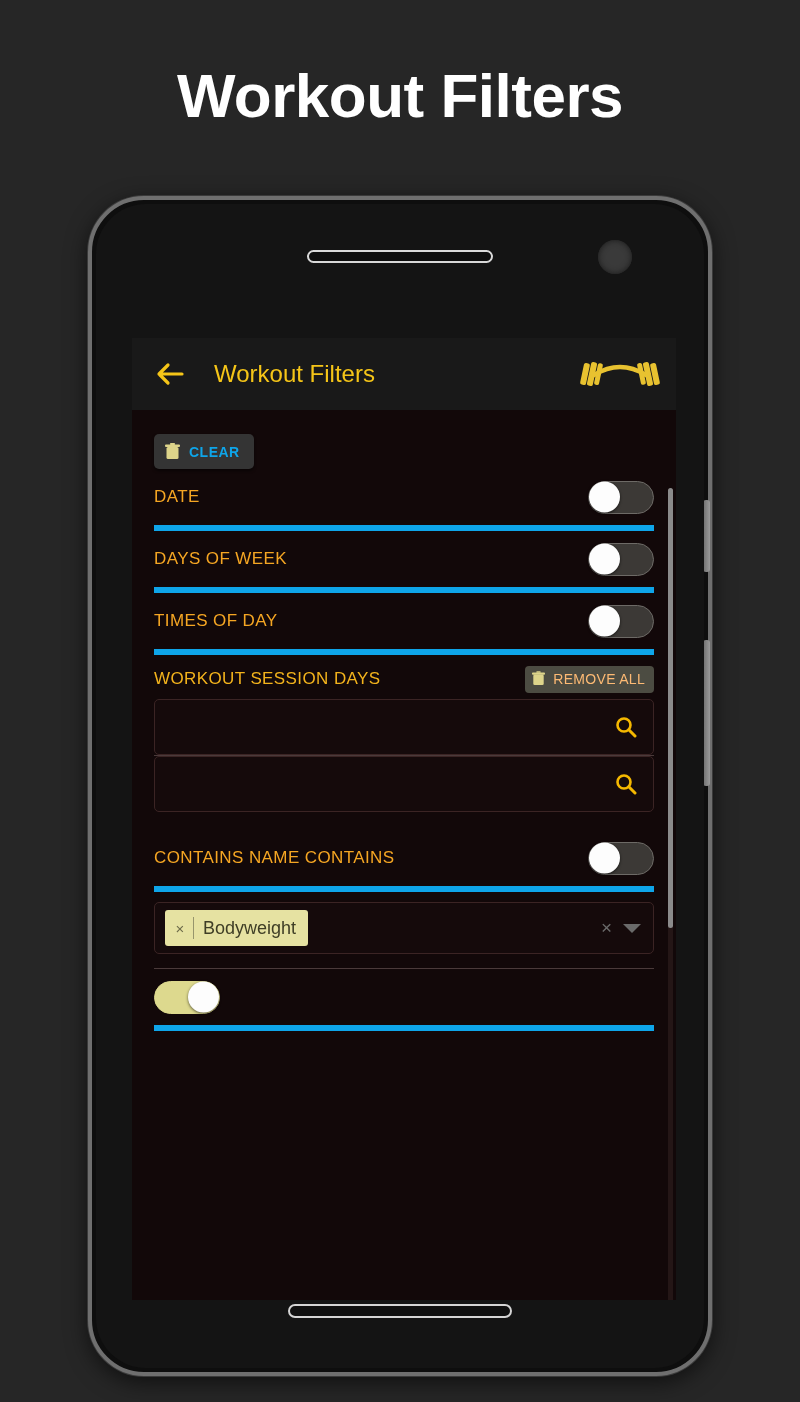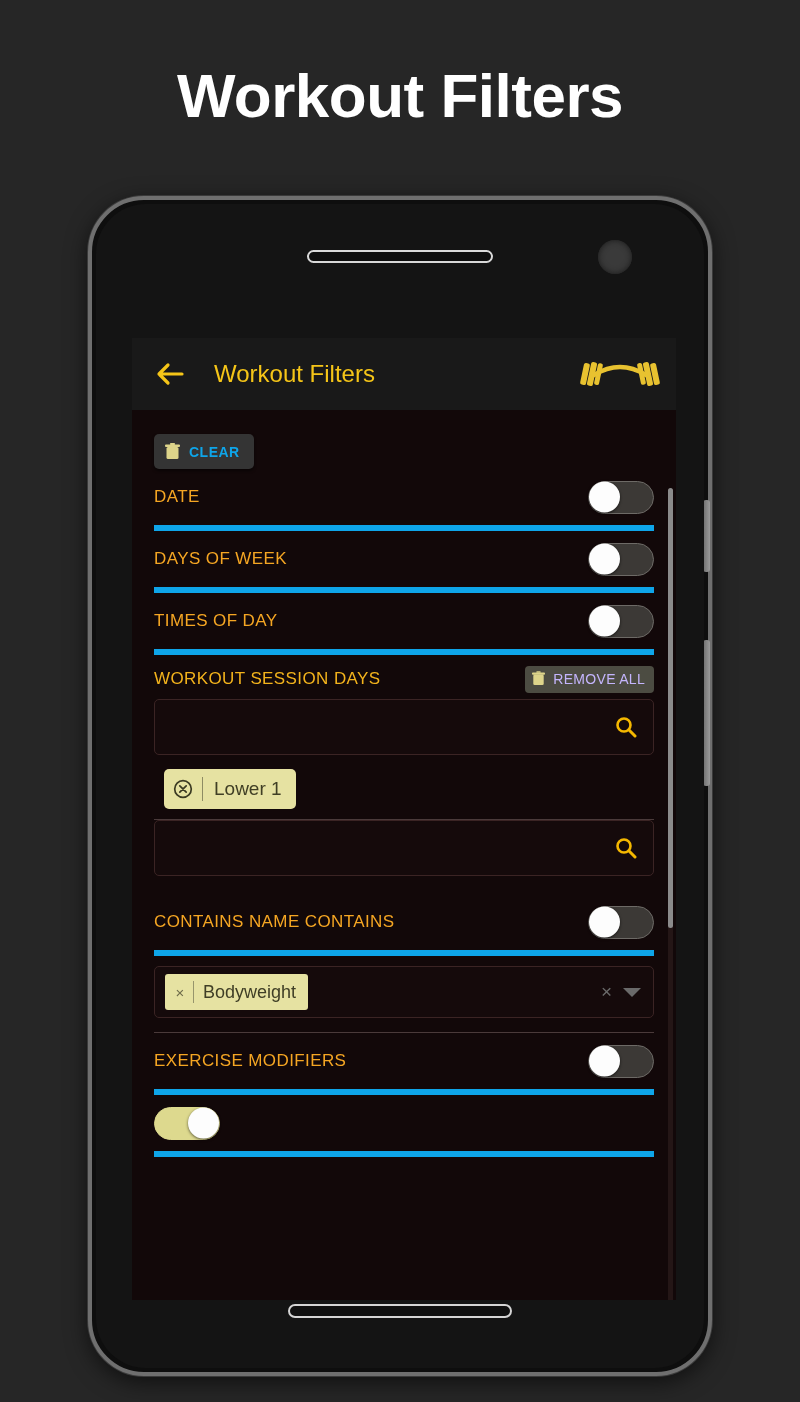--- a/index.html
+++ b/index.html
@@ -240,21 +240,21 @@
   .remove-all-btn {
     display: inline-flex;
     align-items: center;
     gap: 6px;
     background: #4c4c42;
     border-radius: 4px;
     padding: 5px 9px 5px 7px;
     cursor: pointer;
   }
   .remove-all-btn .label {
-    color: #c4b5fd;
+    color: #fdba74;
     font-size: 14px;
     letter-spacing: .3px;
   }
 
   
   .search-field {
     height: 56px;
     border: 1px solid #3b2424;
     border-radius: 5px;
     background: #150a0b;
@@ -443,32 +443,20 @@
         <div class="search-field">
           <input type="text" value="" placeholder="" style="">
           <span class="search-icon">
             <svg width="22" height="22" viewBox="0 0 22 22" aria-hidden="true">
               <circle cx="9" cy="9" r="6.5" stroke="#f5b800" stroke-width="2.6" fill="none"></circle>
               <path d="M13.8 13.8 L20 20" stroke="#f5b800" stroke-width="3" stroke-linecap="round"></path>
             </svg>
           </span>
         </div>
 
-        <div class="chip-area">
-          <span class="chip">
-            <span class="x-circle">
-              <svg width="22" height="22" viewBox="0 0 22 22" aria-hidden="true">
-                <circle cx="11" cy="11" r="8.3" stroke="#3b3a22" stroke-width="1.7" fill="none"></circle>
-                <path d="M7.8 7.8 L14.2 14.2 M14.2 7.8 L7.8 14.2" stroke="#3b3a22" stroke-width="1.7" stroke-linecap="round"></path>
-              </svg>
-            </span>
-            <span class="divider"></span>
-            <span class="chip-text">Lower 1</span>
-          </span>
-        </div>
 
         <div class="hr"></div>
 
         
 
         <div class="search-field">
           <input type="text" value="" placeholder="" style="">
           <span class="search-icon">
             <svg width="22" height="22" viewBox="0 0 22 22" aria-hidden="true">
               <circle cx="9" cy="9" r="6.5" stroke="#f5b800" stroke-width="2.6" fill="none"></circle>
@@ -497,26 +485,20 @@
           </span>
           <span class="ms-spacer"></span>
           <span class="ms-clear">×</span>
           <span class="ms-caret"></span>
         </div>
 
         <div style="height:14px"></div>
         <div class="hr"></div>
 
         
-        <div class="row">
-          <span class="row-label">EXERCISE MODIFIERS</span>
-          <span class="toggle off">
-              <span class="knob"></span>
-            </span>
-        </div>
 
         
         <div class="row">
           <span class="toggle on">
               <span class="knob"></span>
             </span>
         </div>
 
       </div>
     </div>

